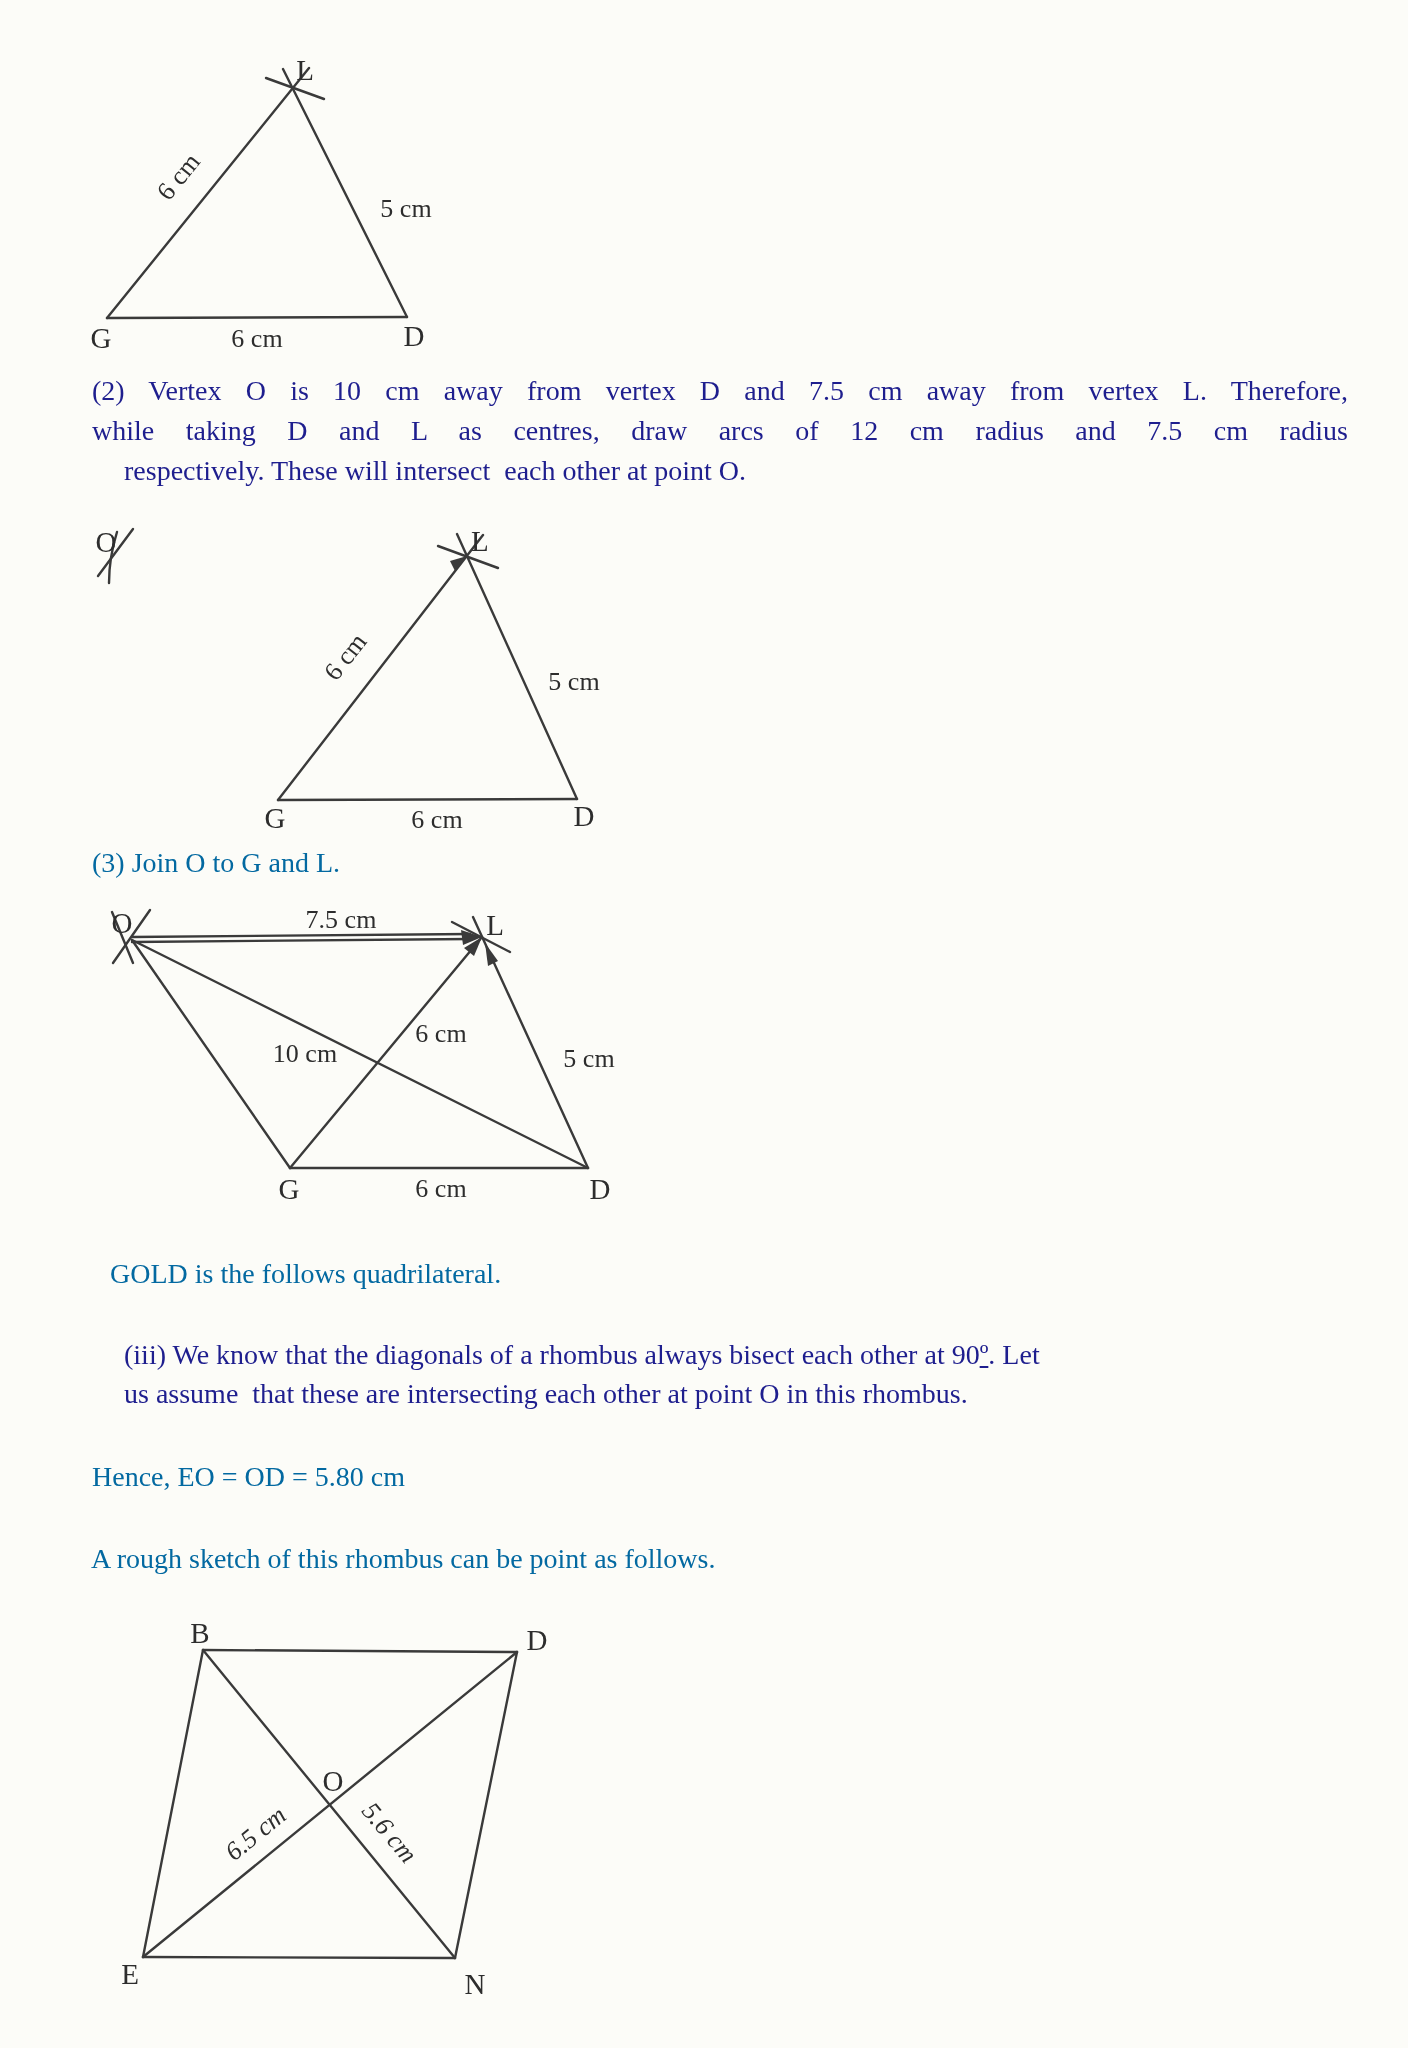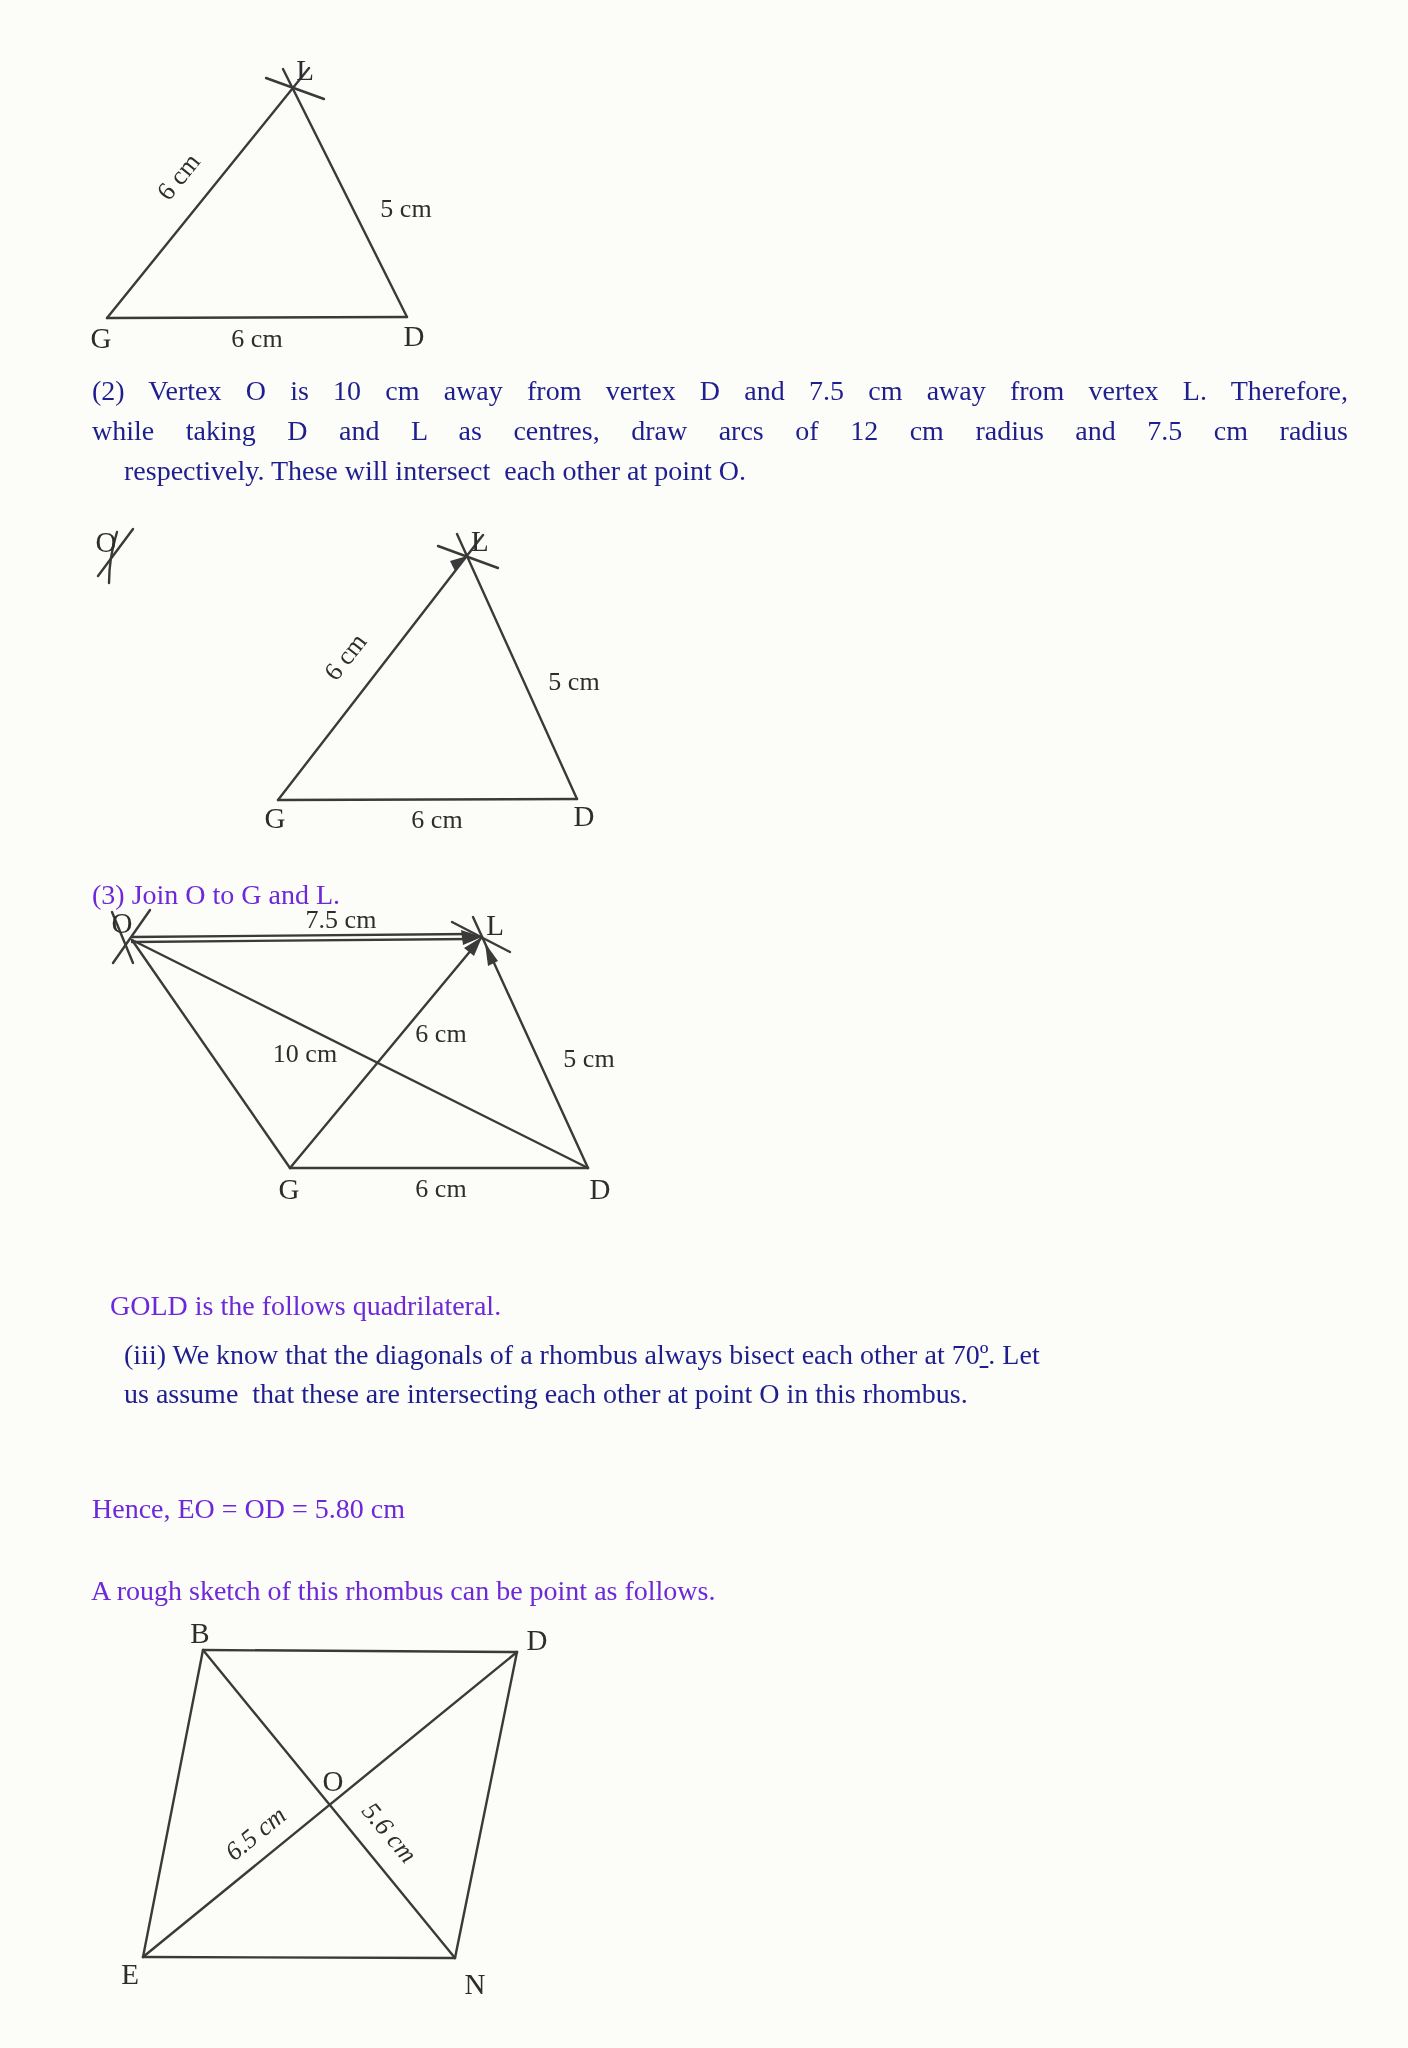--- a/index.html
+++ b/index.html
@@ -4,25 +4,24 @@
 <style>
   html,body{margin:0;padding:0;}
   body{
     width:1408px;height:2048px;position:relative;
     background:#fcfcf8;
     font-family:"Liberation Serif", serif;
     overflow:hidden;
   }
   .blue-text{
     position:absolute;
-    color:#6d28d9;
+    color:#0369a1;
     font-size:28px;
     line-height:40px;
     white-space:pre;
-    margin-top:32px;
   }
   .para{
     position:absolute;
     color:#1e1e8e;
     font-size:28px;
     line-height:40px;
   }
   .para .jline{ text-align:justify; text-align-last:justify; }
   .para .lline{ text-align:left; white-space:pre;margin-left:32px; }
   .ord{ text-decoration:underline; }
@@ -112,21 +111,21 @@
   <text x="341" y="928" text-anchor="middle">7.5 cm</text>
   <text x="305" y="1062" text-anchor="middle">10 cm</text>
   <text x="441" y="1042" text-anchor="middle">6 cm</text>
   <text x="589" y="1067" text-anchor="middle">5 cm</text>
   <text x="441" y="1197" text-anchor="middle">6 cm</text>
 </svg>
 
 <div class="blue-text" style="left:110px;top:1254px;">GOLD is the follows quadrilateral.</div>
 
 <div class="para" style="left:92px;top:1335px;width:1280px;line-height:39px;">
-  <div class="lline"><span>(iii) We know that the diagonals of a rhombus always bisect each other at 70</span><span class="ord">º</span><span>. Let</span></div>
+  <div class="lline"><span>(iii) We know that the diagonals of a rhombus always bisect each other at 90</span><span class="ord">º</span><span>. Let</span></div>
   <div class="lline">us assume  that these are intersecting each other at point O in this rhombus.</div>
 </div>
 
 <div class="blue-text" style="left:92px;top:1457px;">Hence, EO = OD = 5.80 cm</div>
 
 <div class="blue-text" style="left:91px;top:1539px;">A rough sketch of this rhombus can be point as follows.</div>
 
 <svg style="left:80px;top:1615px" width="530" height="430" viewBox="80 1615 530 430">
 
   <line x1="203" y1="1650" x2="517" y2="1652"></line>

